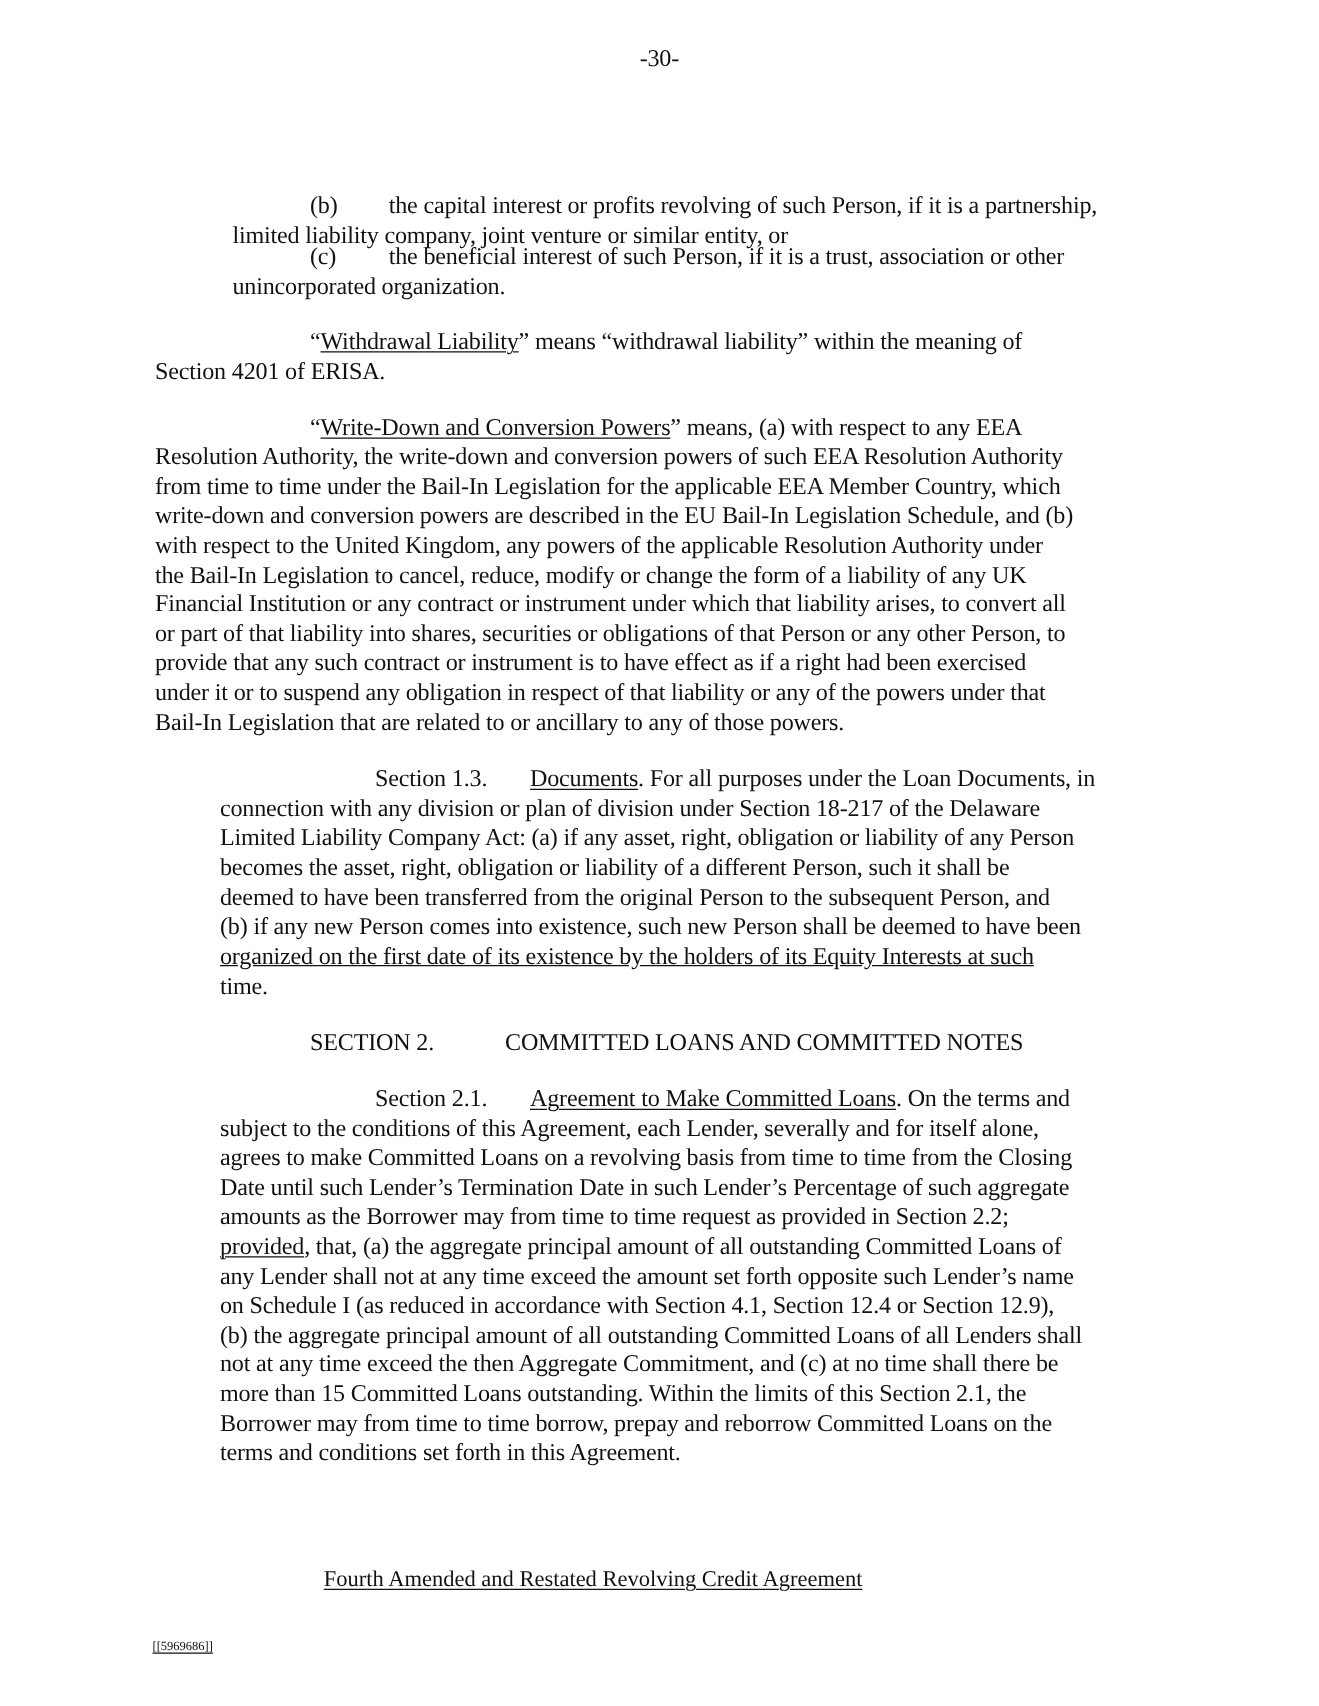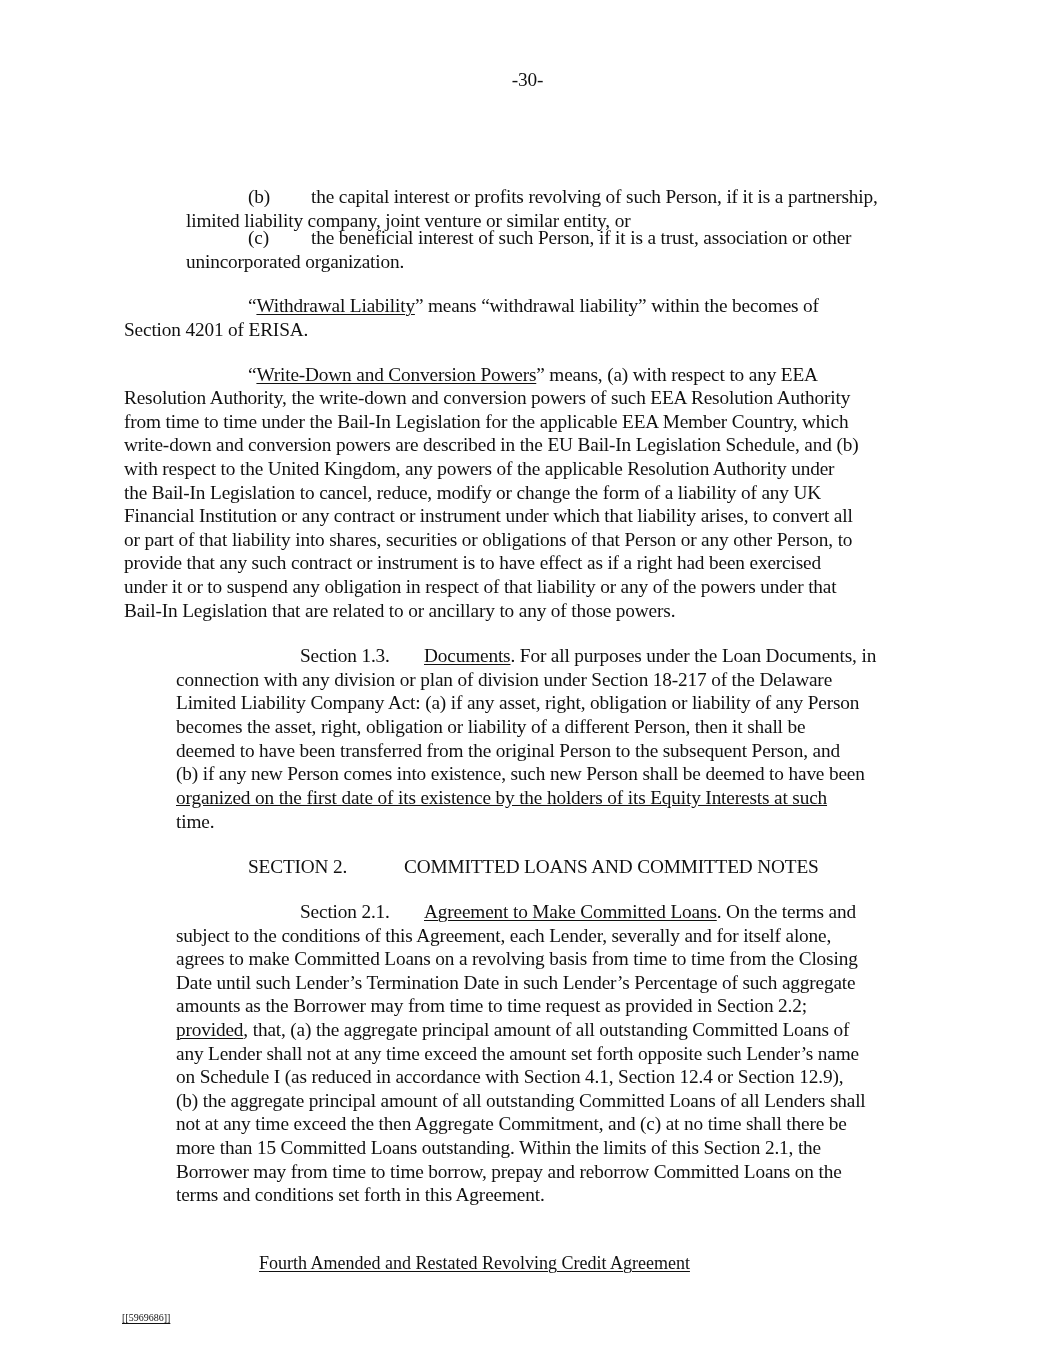--- a/index.html
+++ b/index.html
@@ -4,21 +4,21 @@
   <style>
     html, body { margin: 0; padding: 0; background: #ffffff; }
     body {
       width: 1055px; height: 1365px; position: relative; overflow: hidden;
       font-family: "Liberation Serif", "DejaVu Serif", serif;
       color: #111111;
     }
     .abs { position: absolute; }
     .line {
       position: absolute; white-space: nowrap;
-      font-size: 19.3px; line-height: 23.6px; letter-spacing: -0.15px; margin-top: 32px;
+      font-size: 19.3px; line-height: 23.6px; letter-spacing: -0.15px;
     }
     .u { text-decoration: underline; text-underline-offset: 2px; text-decoration-thickness: 1px; }
     .page-num { left: 0; width: 1055px; text-align: center; top: 36px; font-size: 19.3px; }
     .footer { left: 0; width: 949px; text-align: center; top: 1253px; font-size: 18px; }
     .docid { left: 122px; top: 1292px; font-size: 10px; font-family: Liberation Serif, serif; margin-top: 20px; }
   </style>
 </head>
 <body>
 
 <div class="abs line page-num">-30-</div>
@@ -29,21 +29,21 @@
   <div class="line" style="left:186px; top:177px;">limited liability company, joint venture or similar entity, or</div>
 </div>
 
 <div>
   <div class="line" style="left:248px; top:194px;">(c)</div>
   <div class="line" style="left:311px; top:194px;">the beneficial interest of such Person, if it is a trust, association or other</div>
   <div class="line" style="left:186px; top:218px;">unincorporated organization.</div>
 </div>
 
 <div>
-  <div class="line" style="left:248px; top:262px;"><span>“</span><span class="u">Withdrawal Liability</span><span>” means “withdrawal liability” within the becomes of</span></div>
+  <div class="line" style="left:248px; top:262px;"><span>“</span><span class="u">Withdrawal Liability</span><span>” means “withdrawal liability” within the meaning of</span></div>
   <div class="line" style="left:124px; top:286px;">Section 4201 of ERISA.</div>
 </div>
 
 <div>
   <div class="line" style="left:248px; top:331px;"><span>“</span><span class="u">Write-Down and Conversion Powers</span><span>” means, (a) with respect to any EEA</span></div>
   <div class="line" style="left:124px; top:354px;">Resolution Authority, the write-down and conversion powers of such EEA Resolution Authority</div>
   <div class="line" style="left:124px; top:378px;">from time to time under the Bail-In Legislation for the applicable EEA Member Country, which</div>
   <div class="line" style="left:124px; top:401px;">write-down and conversion powers are described in the EU Bail-In Legislation Schedule, and (b)</div>
   <div class="line" style="left:124px; top:425px;">with respect to the United Kingdom,  any powers of the applicable Resolution Authority  under</div>
   <div class="line" style="left:124px; top:449px;">the Bail-In Legislation to cancel, reduce, modify or change the form of a liability of any UK</div>
@@ -52,21 +52,21 @@
   <div class="line" style="left:124px; top:519px;">provide that any such contract or instrument is to have effect as if a right had been exercised</div>
   <div class="line" style="left:124px; top:543px;">under it or to suspend any obligation in respect of that liability or any of the powers under that</div>
   <div class="line" style="left:124px; top:567px;">Bail-In Legislation that are related to or ancillary to any of those powers.</div>
 </div>
 
 <div>
   <div class="line" style="left:300px; top:612px;">Section 1.3.</div>
   <div class="line" style="left:424px; top:612px;"><span class="u">Documents</span><span>.  For all purposes under the Loan Documents, in</span></div>
   <div class="line" style="left:176px; top:636px;">connection with any division or plan of division under Section 18-217 of the Delaware</div>
   <div class="line" style="left:176px; top:659px;">Limited Liability Company Act: (a) if any asset, right, obligation or liability of any Person</div>
-  <div class="line" style="left:176px; top:683px;">becomes the asset, right, obligation or liability of a different Person, then it shall be</div>
+  <div class="line" style="left:176px; top:683px;">becomes the asset, right, obligation or liability of a different Person, such it shall be</div>
   <div class="line" style="left:176px; top:707px;">deemed to have been transferred from the original Person to the subsequent Person, and</div>
   <div class="line" style="left:176px; top:730px;">(b) if any new Person comes into existence, such new Person shall be deemed to have been</div>
   <div class="line" style="left:176px; top:754px;text-decoration:underline;">organized on the first date of its existence by the holders of its Equity Interests at such</div>
   <div class="line" style="left:176px; top:778px;">time.</div>
 </div>
 
 <div>
   <div class="line" style="left:248px; top:823px;">SECTION 2.</div>
   <div class="line" style="left:404px; top:823px;">COMMITTED LOANS AND COMMITTED NOTES</div>
 </div>

